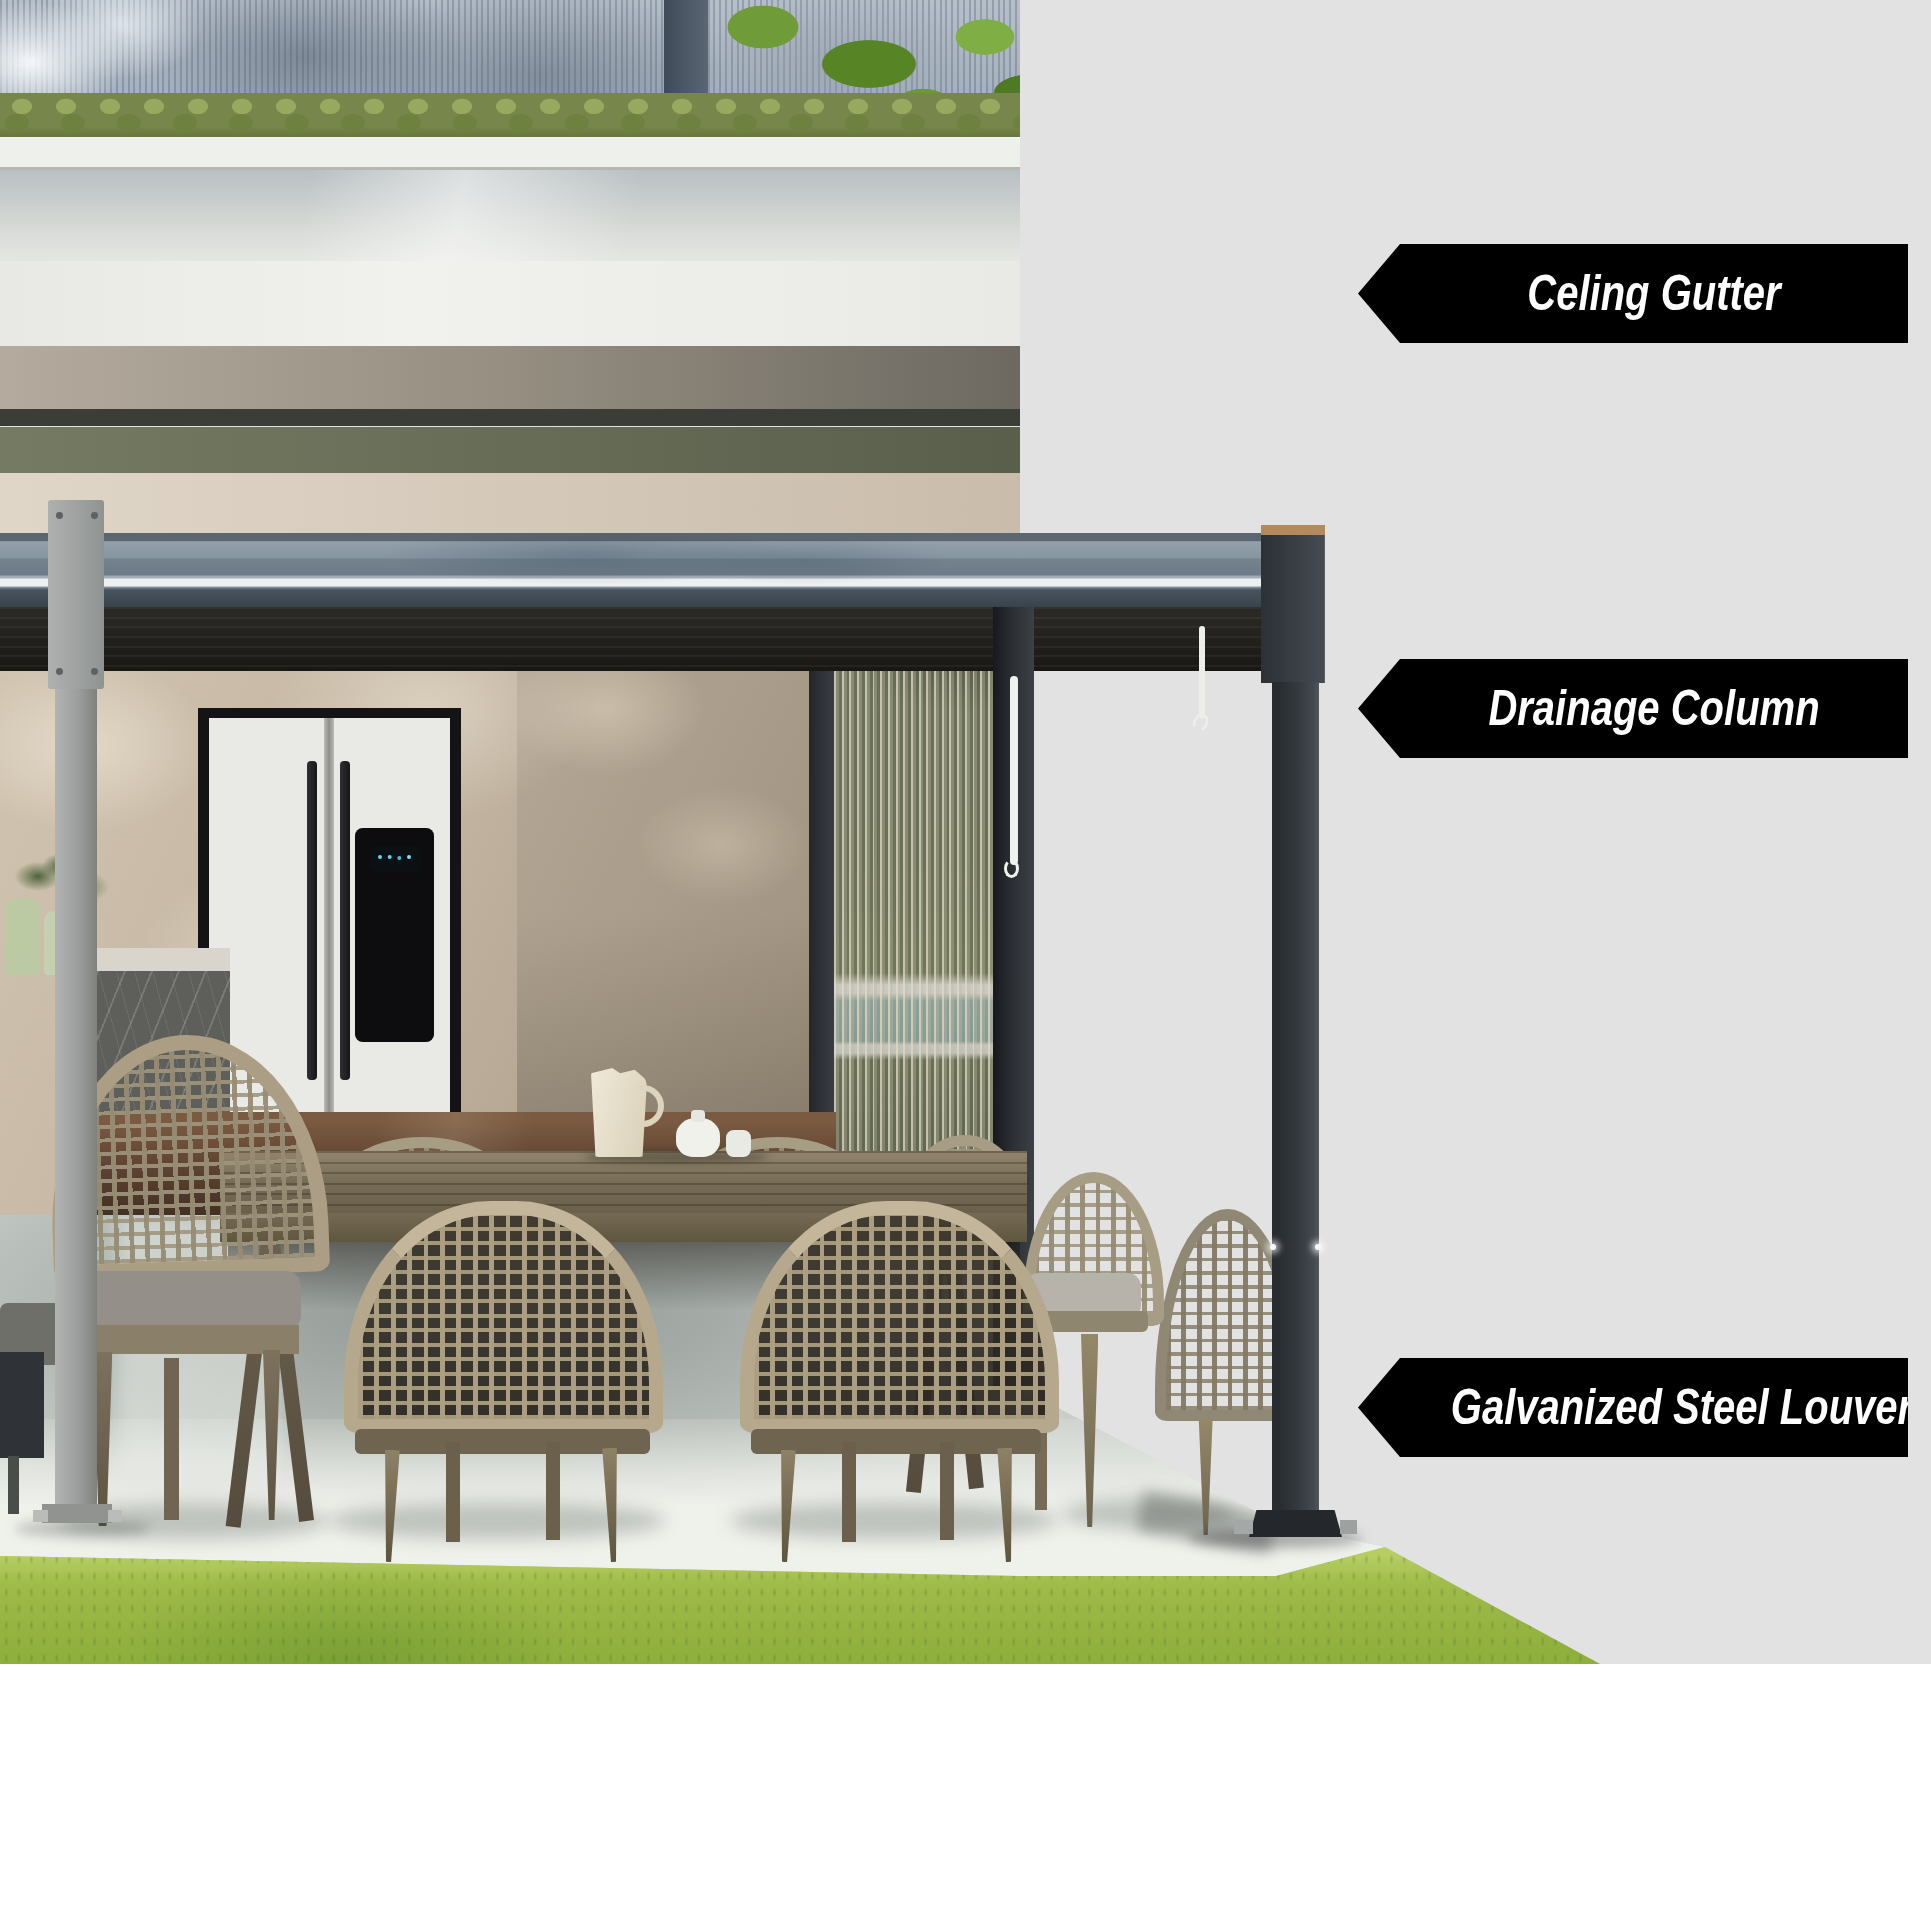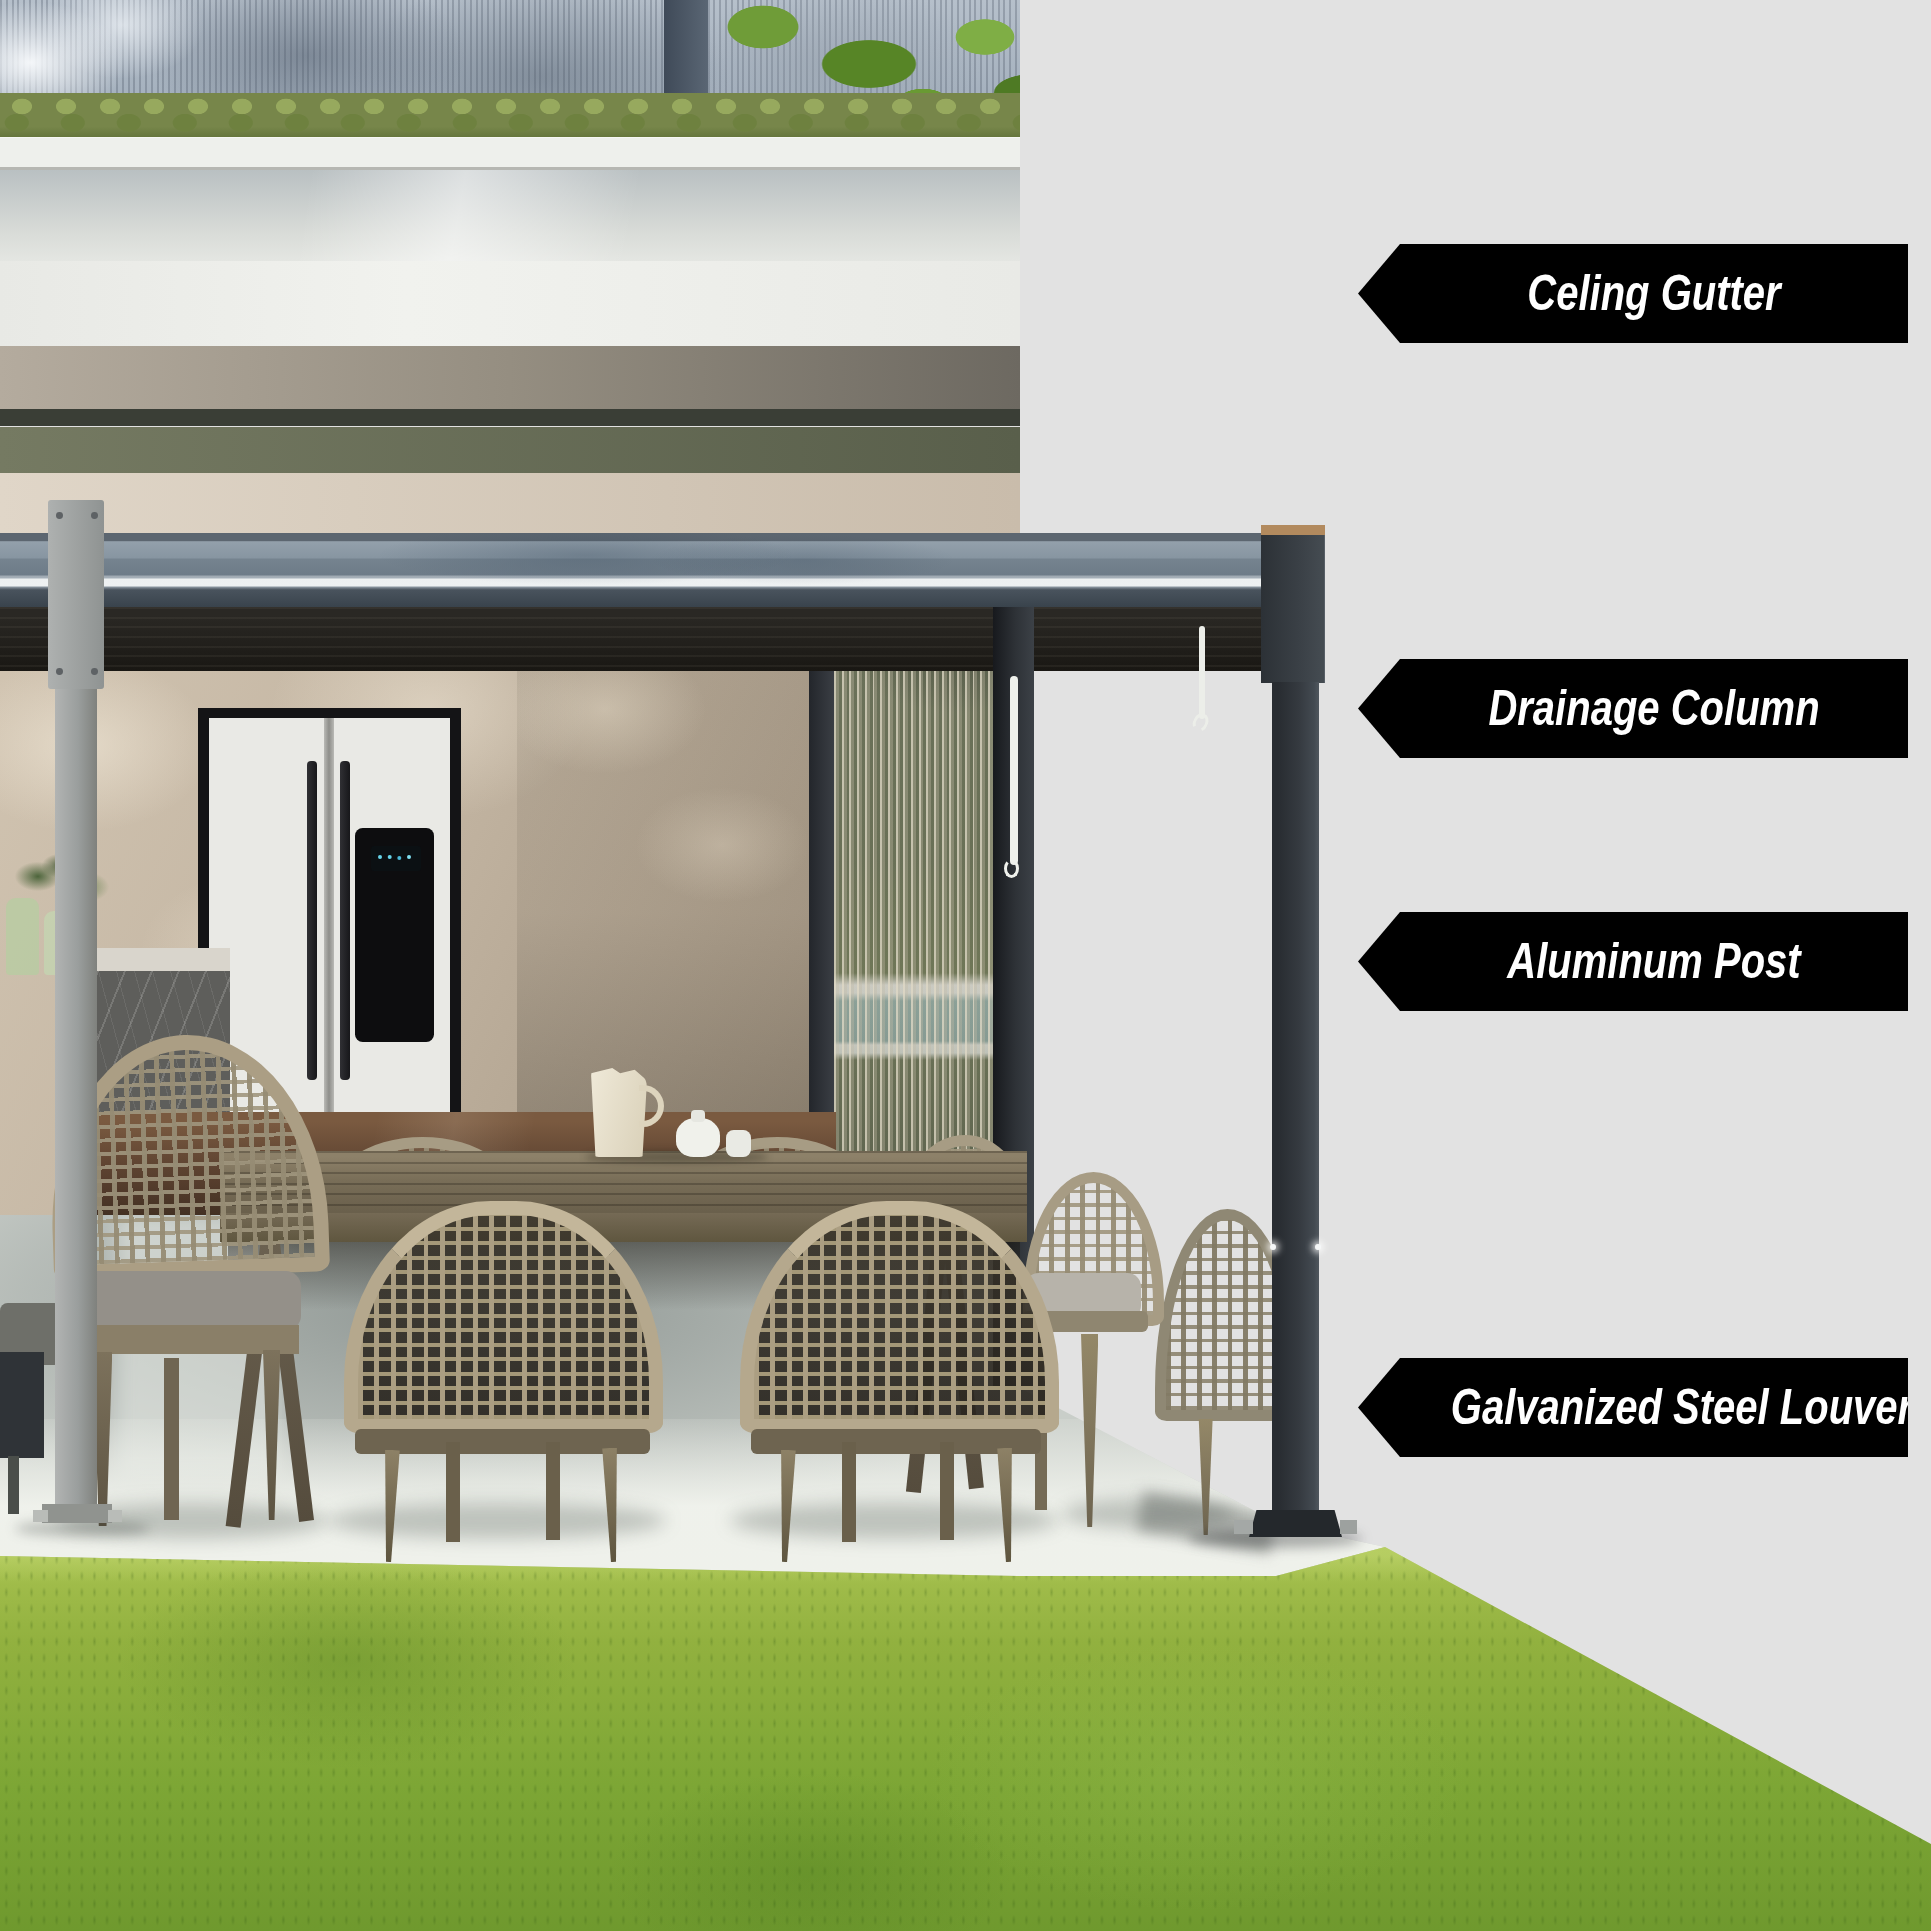--- a/index.html
+++ b/index.html
@@ -1,17 +1,17 @@
 <!DOCTYPE html>
 <html><head>
 <meta charset="utf-8">
 <style>
   html,body{margin:0;padding:0;background:#fff;width:1931px;height:1931px;overflow:hidden;
             font-family:"Liberation Sans",sans-serif;}
-  #canvas{position:relative;width:1931px;height:1931px;overflow:hidden;background:#e2e2e2;}
+  #canvas{position:relative;width:1931px;height:1664px;overflow:hidden;background:#e2e2e2;}
   .abs{position:absolute;}
 
   
   #scene{position:absolute;inset:0;z-index:1;}
 
   .sky-glass{left:0;top:0;width:1020px;height:139px;
     background:
       radial-gradient(135px 87px at 3% 45%, rgba(248,250,252,.95), transparent 70%),
       radial-gradient(116px 77px at 12% 18%, rgba(240,244,248,.7), transparent 70%),
       radial-gradient(212px 116px at 30% 40%, rgba(80,92,108,.5), transparent 75%),
@@ -410,21 +410,18 @@
   <div class="abs post-base-l"></div>
   <div class="abs tab-bl"></div>
   <div class="abs tab-br"></div>
 
   <div class="callout" style="top:244px">
     <span class="callout-text">Celing Gutter</span>
   </div>
   <div class="callout" style="top:659px">
     <span class="callout-text">Drainage Column</span>
   </div>
-  <div class="callout" style="top:912px">
-    <span class="callout-text">Aluminum Post</span>
-  </div>
   <div class="callout" style="top:1358px">
     <span class="callout-text">Galvanized Steel Louvers</span>
   </div>
 
 </div>
 
 
 </body></html>

